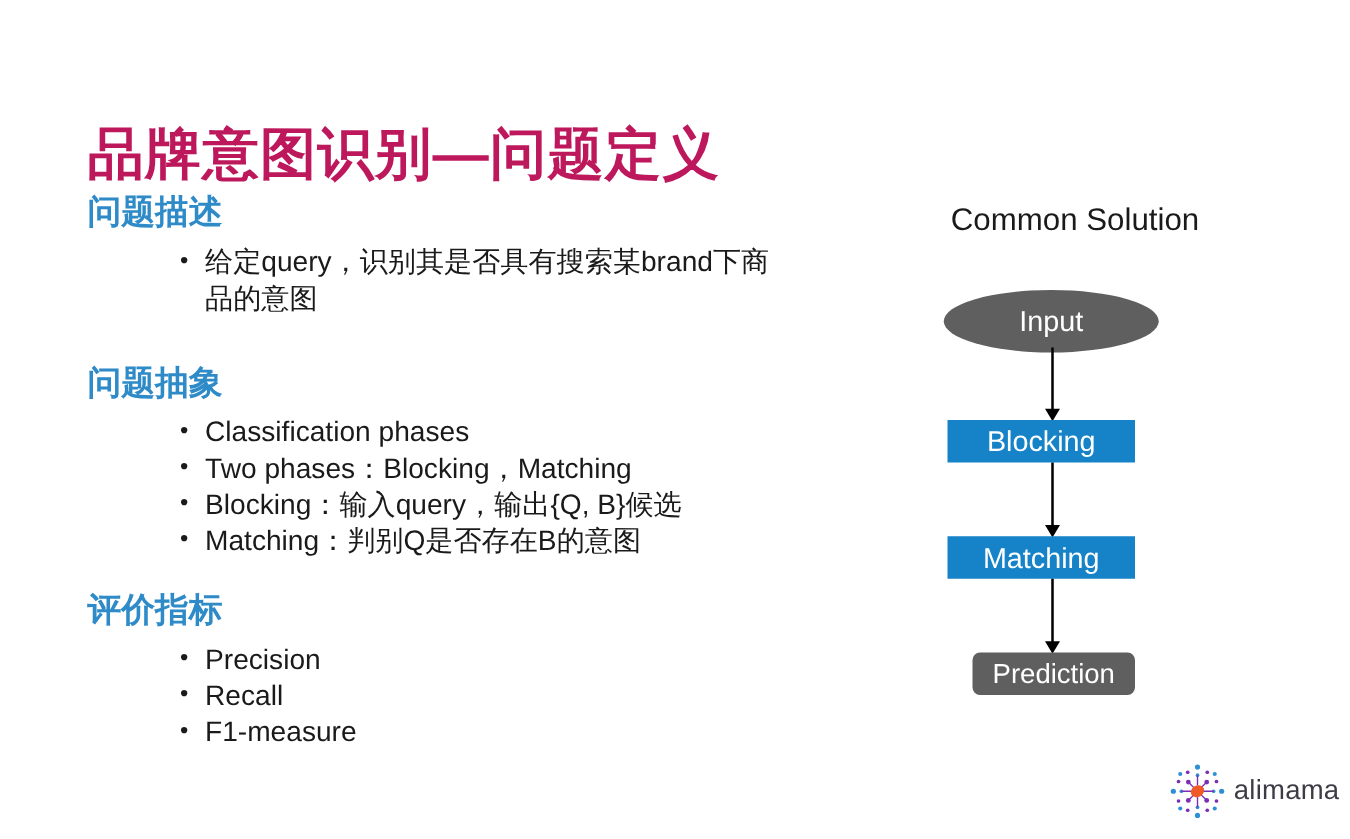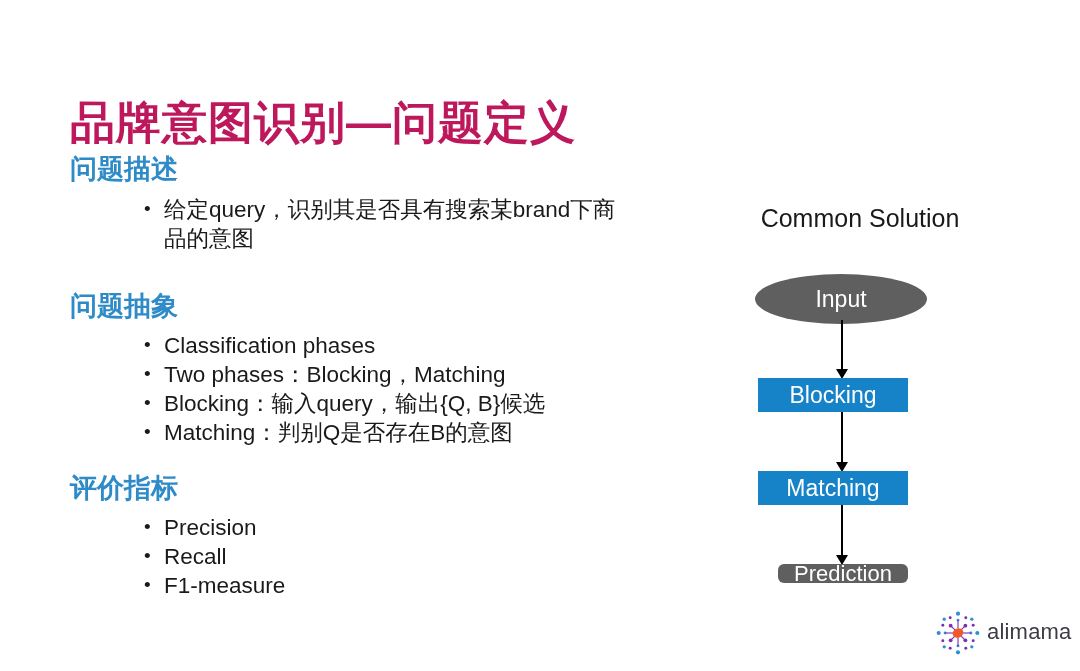--- a/index.html
+++ b/index.html
@@ -83,21 +83,20 @@
   .grp-metric { margin-top: 24px; }
   .grp-metric .bullet-list { margin-top: 8px; margin-left: 72px; }
 
   
   .flow {
     position: absolute;
     left: 700px;
     top: 160px;
     width: 320px;
     height: 420px;
-    margin-top: 42px;
   }
 
   .flow-title {
     position: absolute;
     left: 0;
     top: 0;
     width: 320px;
     text-align: center;
     font-size: 25px;
     line-height: 32px;
@@ -132,21 +131,21 @@
     justify-content: center;
   }
   .node-blocking { top: 176px; }
   .node-matching { top: 269px; }
 
   .node-prediction {
     position: absolute;
     left: 78px;
     top: 362px;
     width: 130px;
-    height: 19px;
+    height: 34px;
     background: #5f5f5f;
     border-radius: 6px;
     color: #ffffff;
     font-size: 22px;
     display: flex;
     align-items: center;
     justify-content: center;
   }
 
   .arrow {

